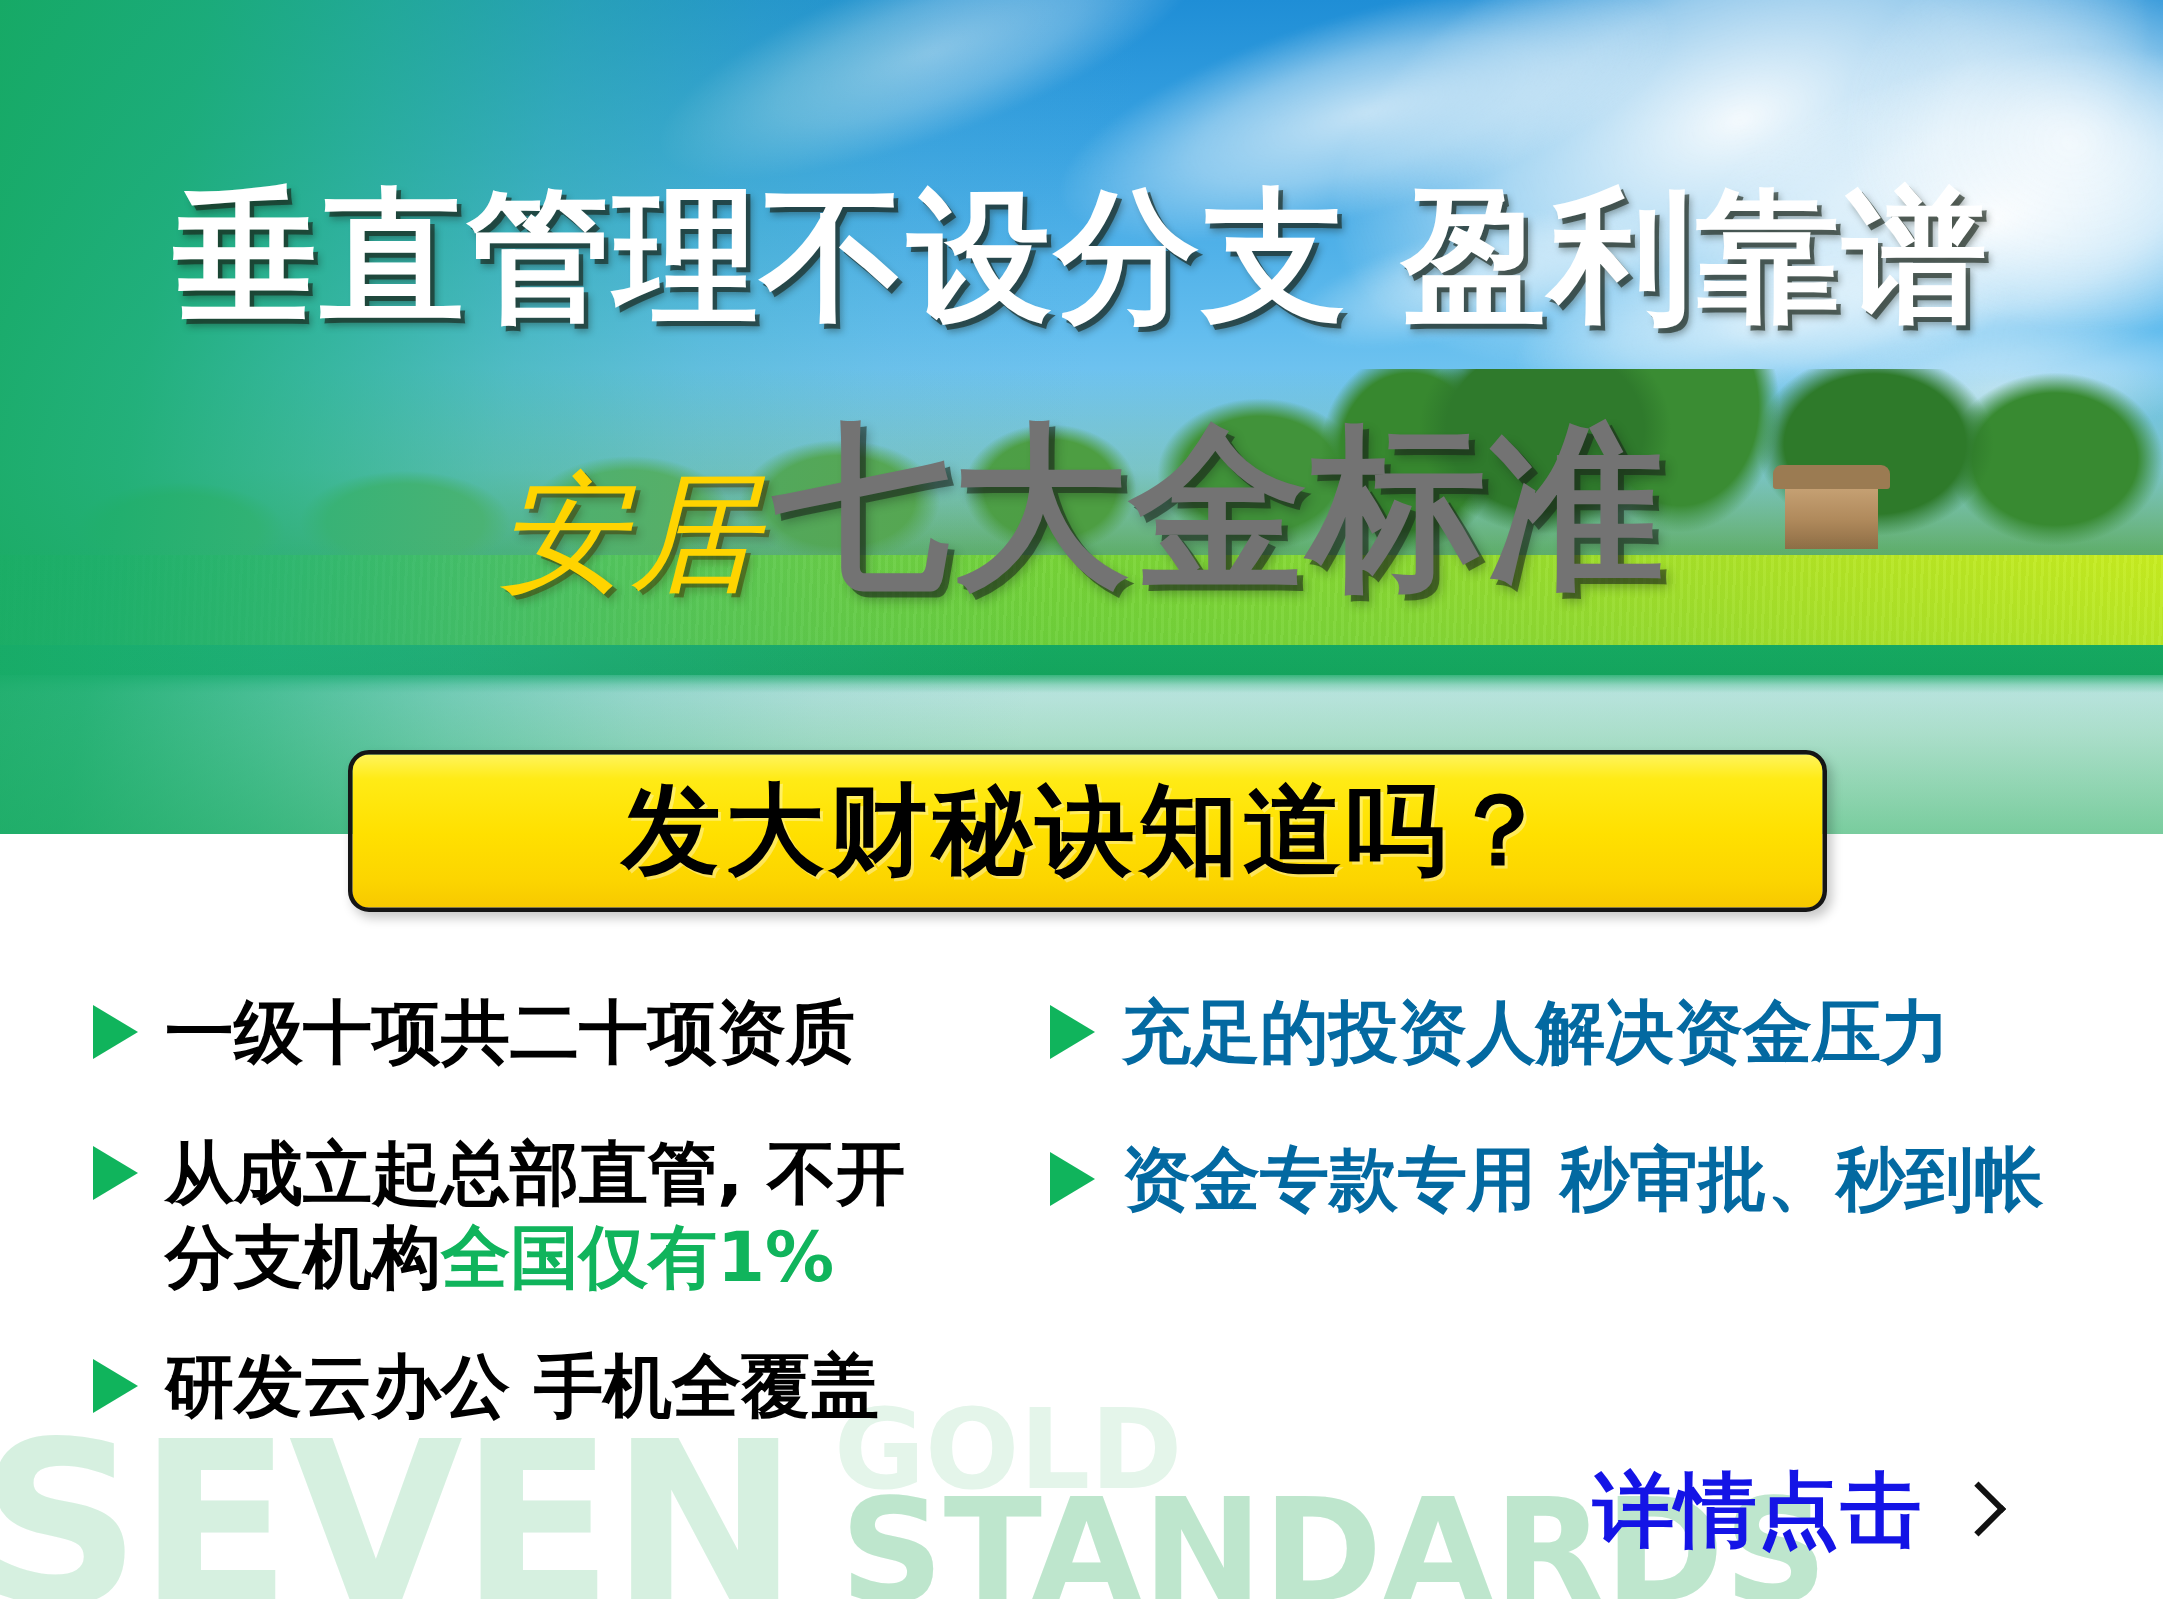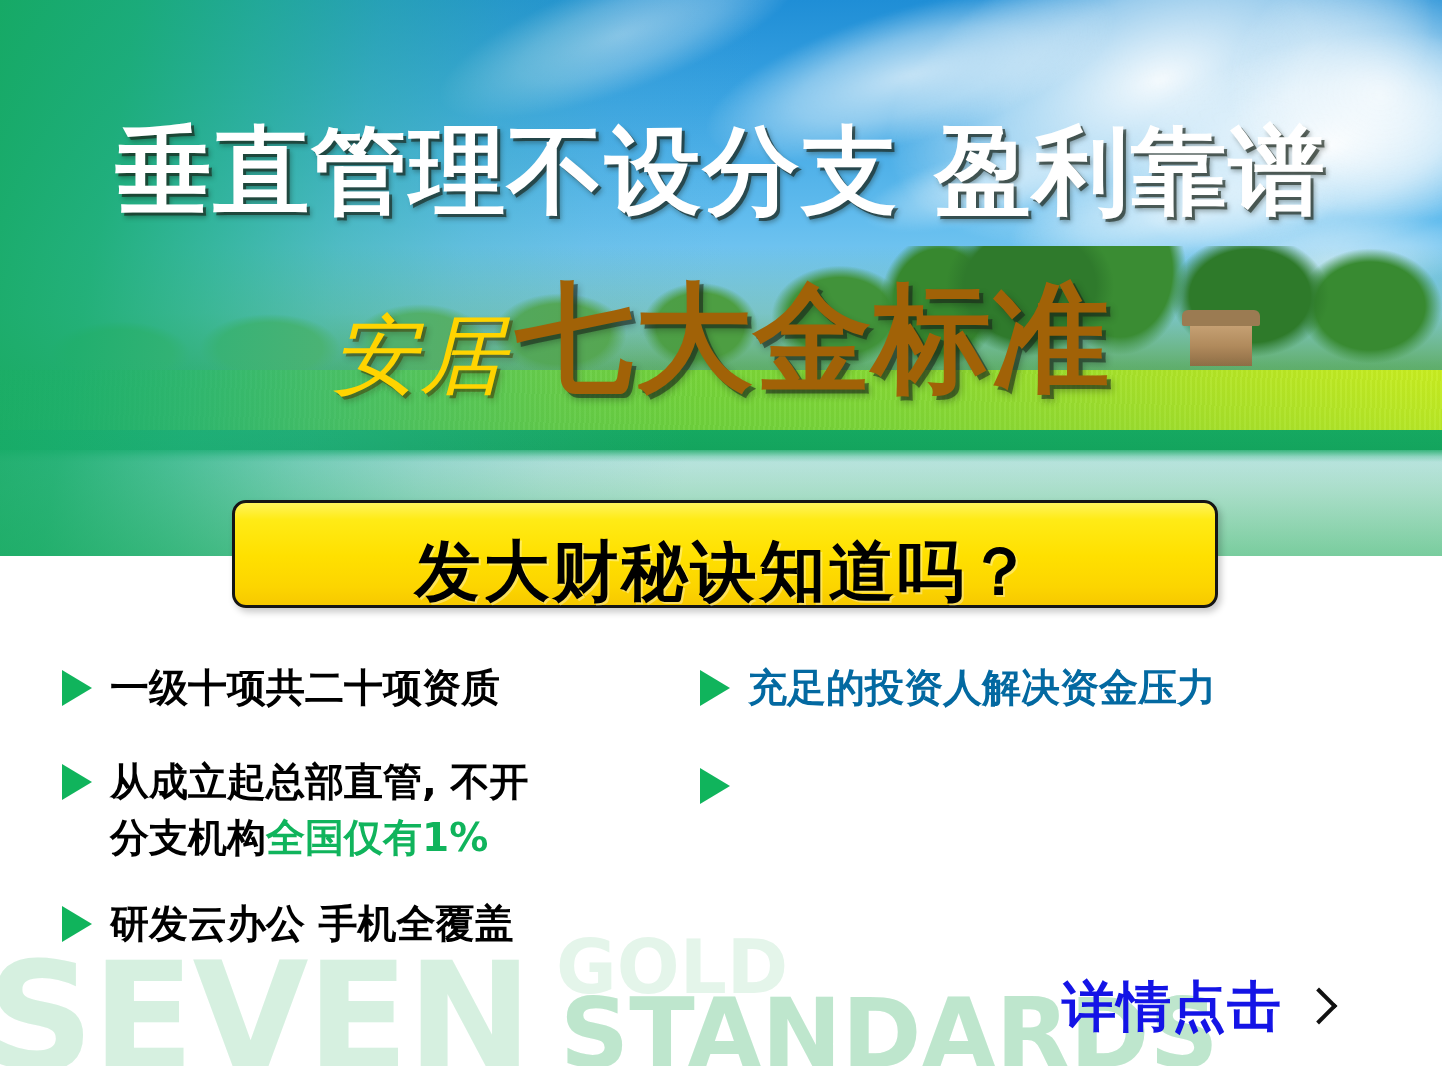--- a/index.html
+++ b/index.html
@@ -195,21 +195,21 @@
     vertical-align: baseline;
     transform: translateY(6px);
     text-shadow:
       3px 3px 0 rgba(70,55,0,0.50),
       4px 5px 6px rgba(40,35,0,0.30);
   }
   .hl2-main {
     display: inline-block;
     font-size: 118px;
     font-weight: bold;
-    color: #a16207;
+    color: #737373;
     letter-spacing: 1px;
     margin-left: 8px;
     text-shadow:
       4px 4px 0 rgba(25,35,25,0.55),
       5px 6px 7px rgba(20,30,20,0.32);
   }
 
   
   .yellow-banner {
     position: absolute;
@@ -220,21 +220,21 @@
     background: linear-gradient(to bottom,
       #fff45c 0%,
       #ffeb16 16%,
       #ffe000 52%,
       #fcd500 82%,
       #f7c900 100%);
     border: 3px solid #151515;
     border-radius: 14px;
     box-shadow: 3px 4px 7px rgba(0,0,0,0.22);
     display: flex;
-    align-items: flex-end;
+    align-items: center;
     justify-content: center;
   }
   .yellow-banner-text {
     font-size: 66px;
     font-weight: bold;
     color: #000000;
     letter-spacing: 3px;
     white-space: nowrap;
     line-height: 1;
     text-shadow: 2px 2px 0 rgba(255,255,255,0.35);
@@ -303,21 +303,21 @@
   .f-arrow {
     flex: 0 0 auto;
     width: 0; height: 0;
     border-top: 18px solid transparent;
     border-bottom: 18px solid transparent;
     border-left: 30px solid #10B45C;
     margin-top: 10px;
     margin-right: 18px;
   }
   .f-text {
-    font-size: 39px;
+    font-size: 46px;
     font-weight: bold;
     line-height: 56px;
     letter-spacing: 0px;
     color: #000000;
     white-space: pre-line;
   }
   .f-text.green { color: #0369a1; }
   .f-text .hl { color: #10B45C; }
 
   
@@ -430,20 +430,21 @@
     <div class="col col-right">
 
 
       <div class="feature">
         <span class="f-arrow"></span>
         <span class="f-text green">充足的投资人解决资金压力</span>
       </div>
 
       <div class="feature">
         <span class="f-arrow"></span>
+        <span class="f-text green">资金专款专用  秒审批、秒到帐</span>
       </div>
 
     </div>
   </div>
 
   <div class="detail-cta">
     <span class="detail-text">详情点击</span>
     <span class="detail-chevron"></span>
   </div>
 

